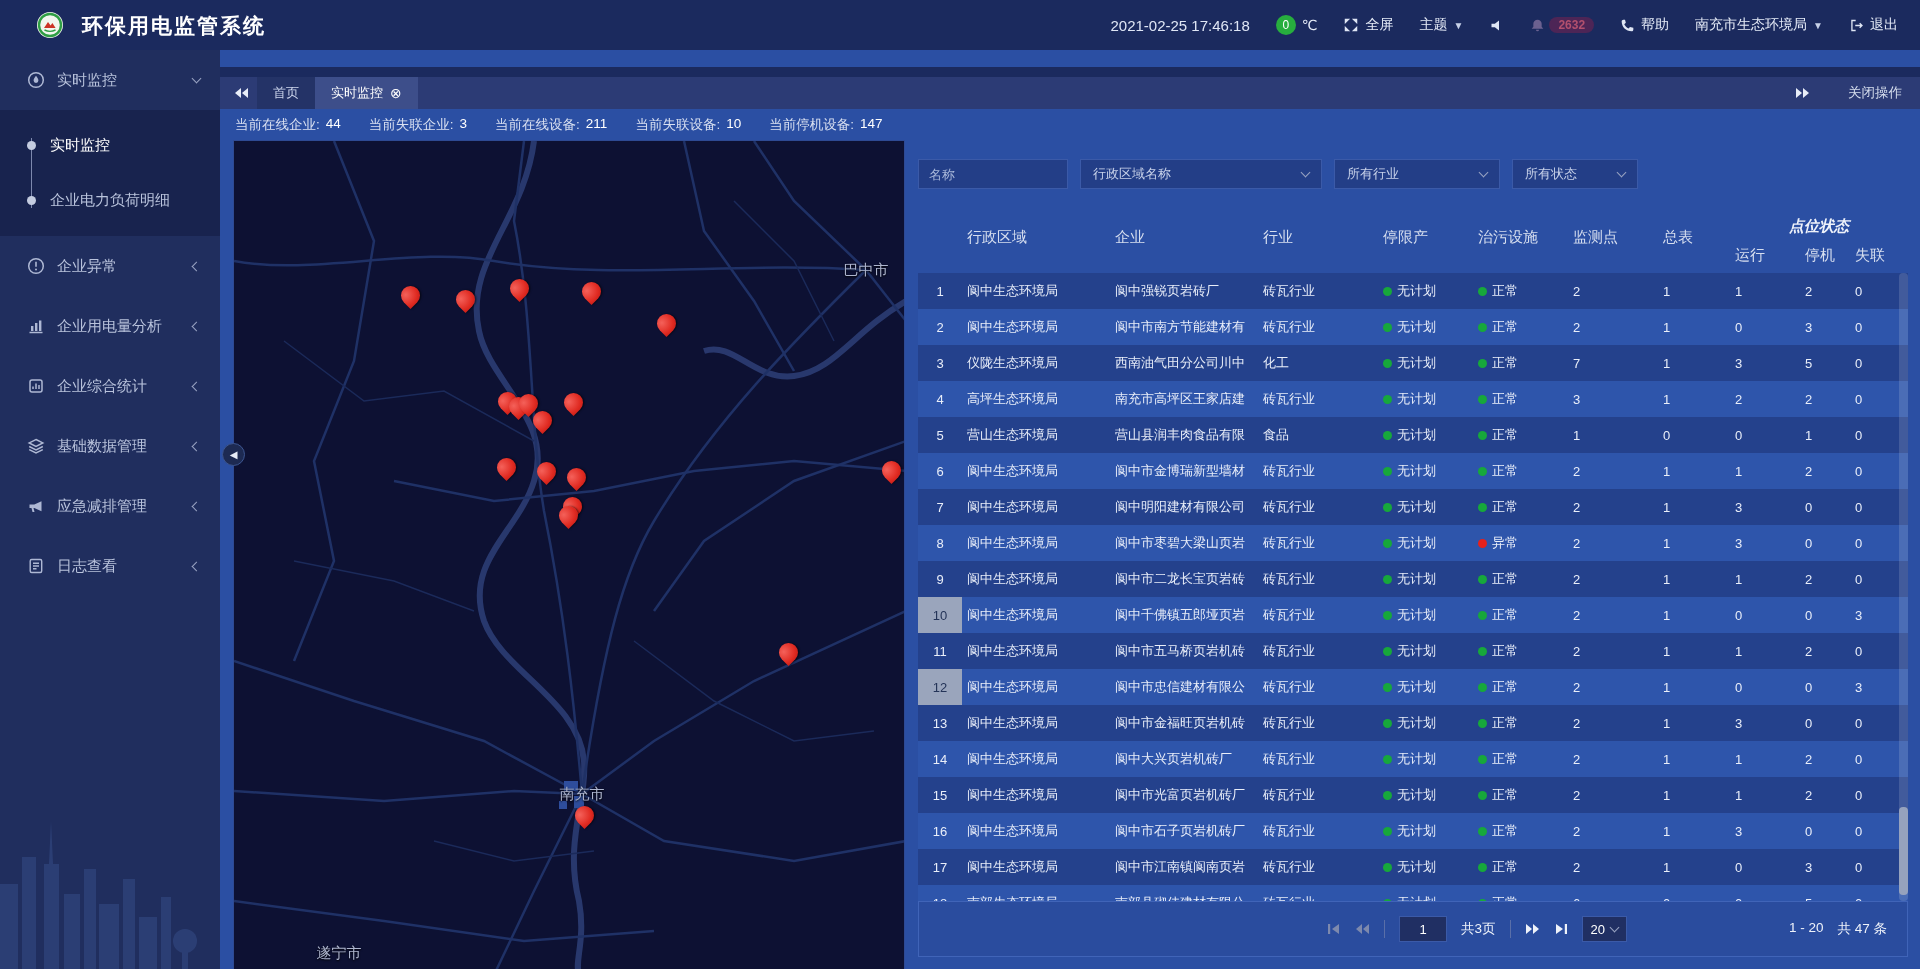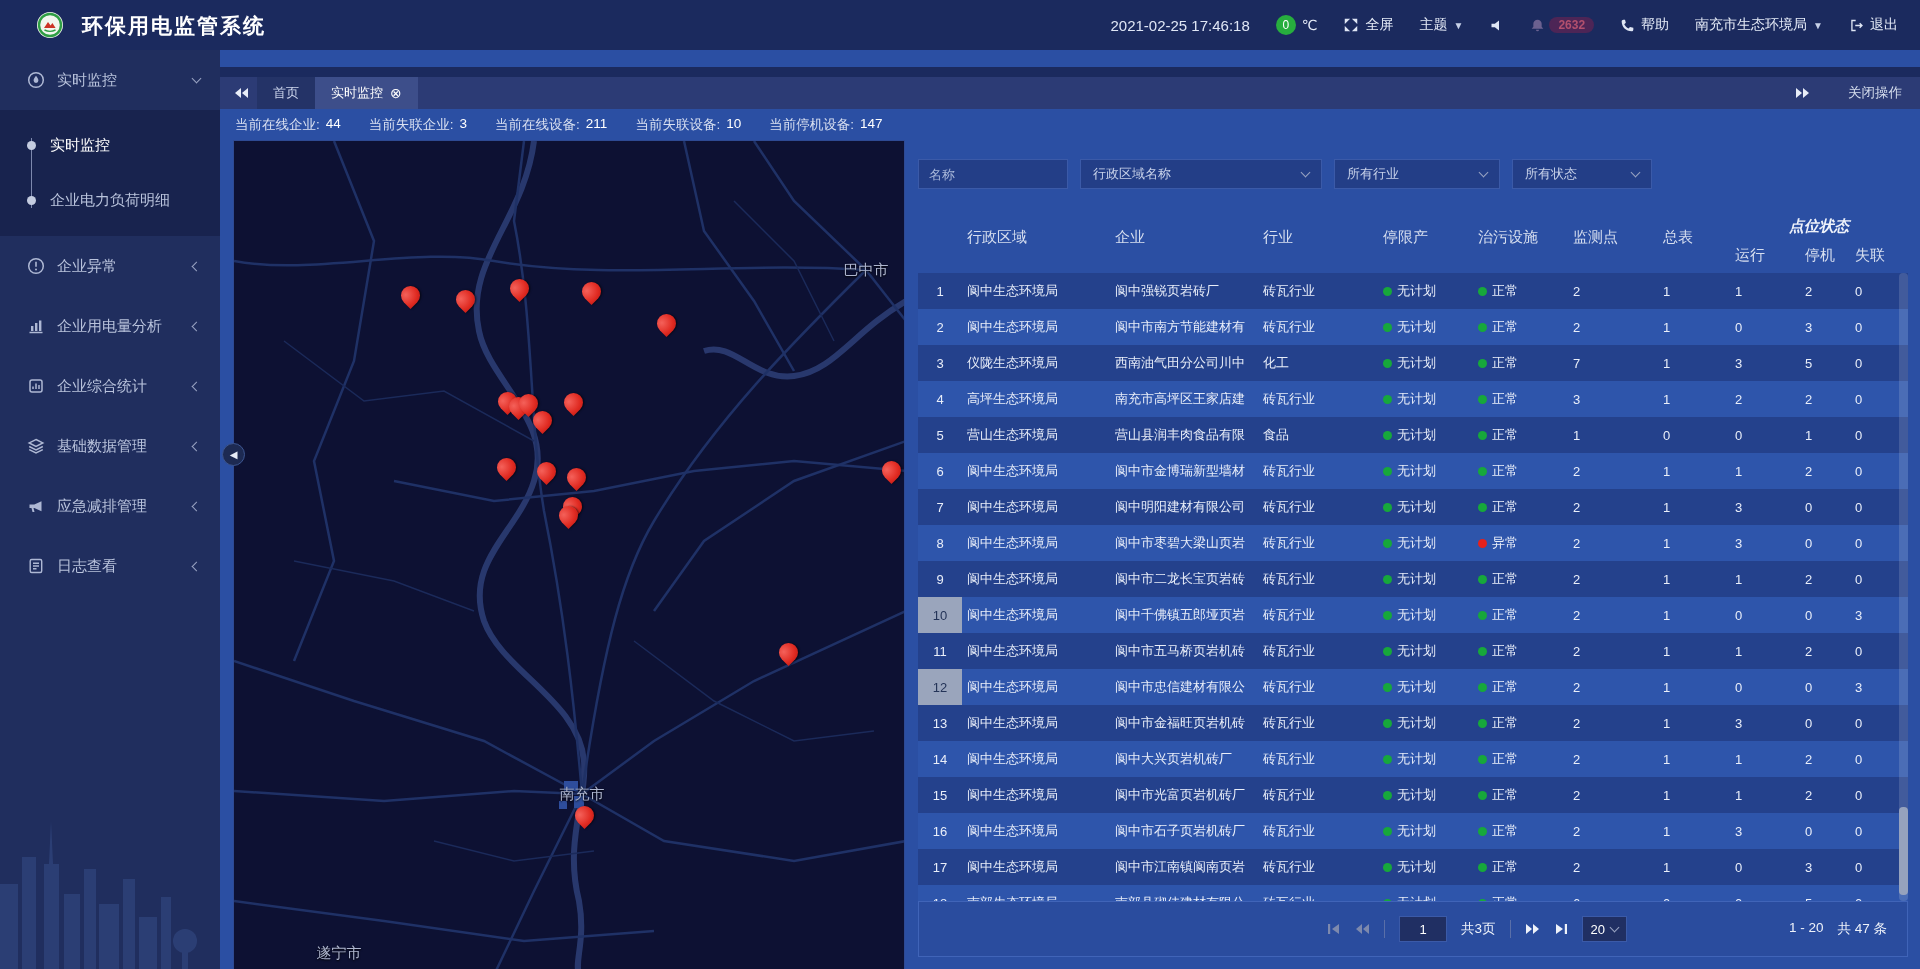--- a/index.html
+++ b/index.html
@@ -426,21 +426,21 @@
     <div class="filters">
       <input class="f-input" placeholder="名称" style="">
       <div class="f-select" style="left:162px;width:242px">
         <span>行政区域名称</span>
         <span class="chev down"></span>
       </div>
       <div class="f-select" style="left:416px;width:166px">
         <span>所有行业</span>
         <span class="chev down"></span>
       </div>
-      <div class="f-select" style="left:594px;width:140px">
+      <div class="f-select" style="left:594px;width:126px">
         <span>所有状态</span>
         <span class="chev down"></span>
       </div>
     </div>
 
     <div class="thead grid-cols" id="table-header">
         <div class="th"></div>
         <div class="th">行政区域</div>
         <div class="th">企业</div>
         <div class="th">行业</div>

